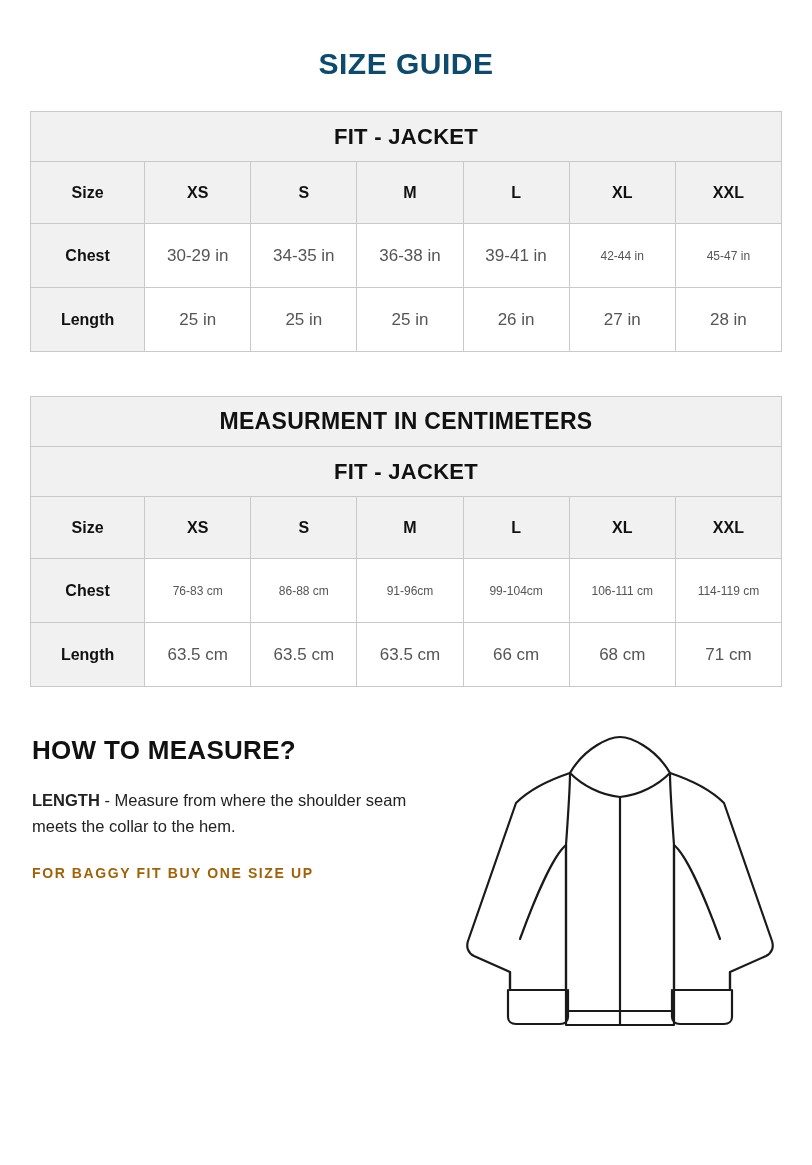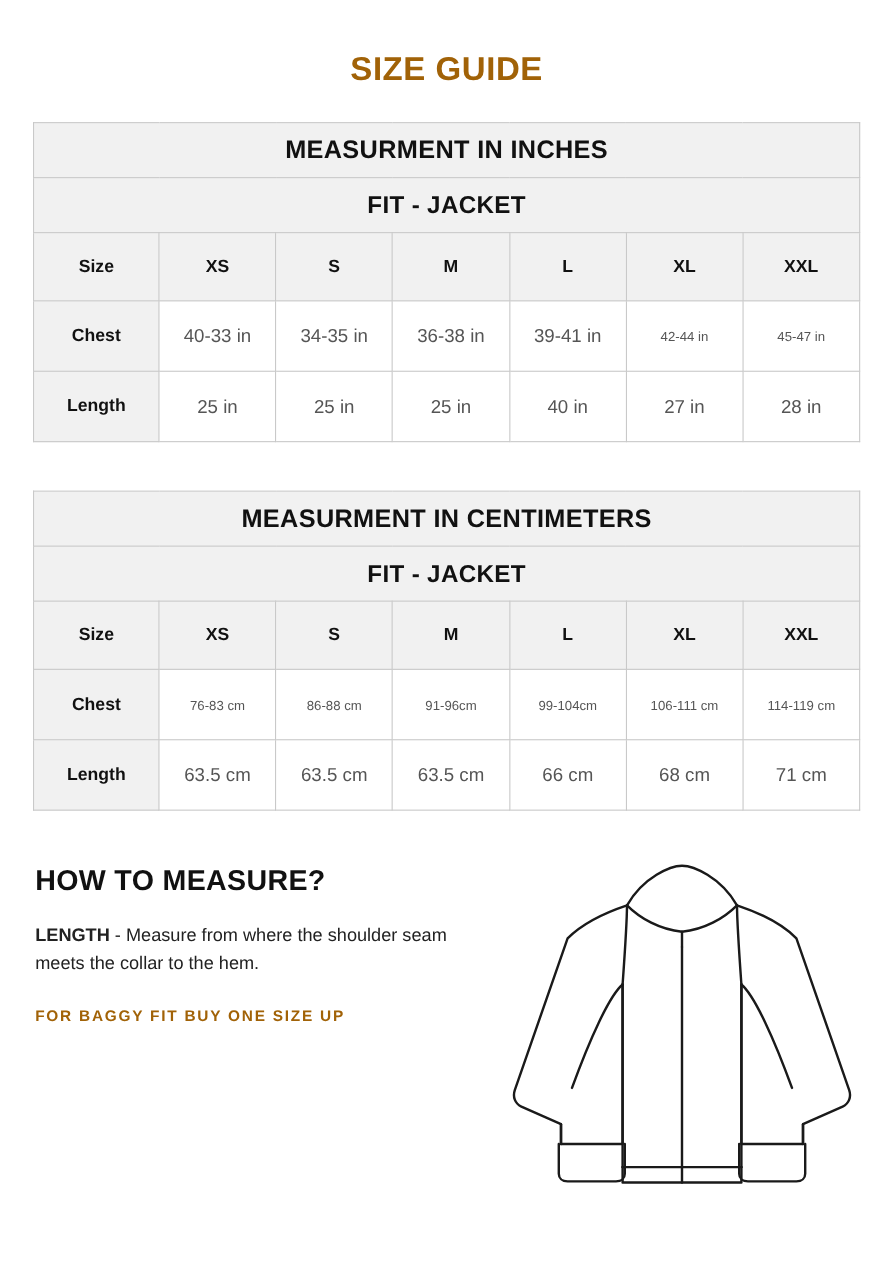--- a/index.html
+++ b/index.html
@@ -20,21 +20,21 @@
     height: 1165px;
     box-sizing: border-box;
   }
 
   
   .main-title {
     text-align: center;
     font-size: 30px;
     font-weight: bold;
     letter-spacing: 0.5px;
-    color: #a16207;
+    color: #0c4a6e;
     margin: 47px 0 0 0;
   }
 
   
   .table-wrap {
     margin: 0 auto;
     width: 752px;
   }
   table.size-table {
     width: 100%;
@@ -152,50 +152,47 @@
       <colgroup>
         <col class="col-size">
           <col class="col-data">
           <col class="col-data">
           <col class="col-data">
           <col class="col-data">
           <col class="col-data">
           <col class="col-data">
       </colgroup>
       <tbody>
-        <tr>
-          <td class="band" colspan="7">MEASURMENT IN INCHES</td>
-        </tr>
         <tr>
           <td class="band-sub" colspan="7">FIT - JACKET</td>
         </tr>
         <tr>
           <td class="hdr-cell">Size</td>
           <td class="hdr-cell">XS</td>
           <td class="hdr-cell">S</td>
           <td class="hdr-cell">M</td>
           <td class="hdr-cell">L</td>
           <td class="hdr-cell">XL</td>
           <td class="hdr-cell">XXL</td>
         </tr>
         <tr>
           <td class="row-label">Chest</td>
-          <td class="val">40-33 in</td>
+          <td class="val">30-29 in</td>
           <td class="val">34-35 in</td>
           <td class="val">36-38 in</td>
           <td class="val">39-41 in</td>
           <td class="val small">42-44 in</td>
           <td class="val small">45-47 in</td>
         </tr>
         <tr>
           <td class="row-label">Length</td>
           <td class="val">25 in</td>
           <td class="val">25 in</td>
           <td class="val">25 in</td>
-          <td class="val">40 in</td>
+          <td class="val">26 in</td>
           <td class="val">27 in</td>
           <td class="val">28 in</td>
         </tr>
       </tbody>
     </table>
   </div>
 
   <div class="table-gap"></div>
 
   <div class="table-wrap">

